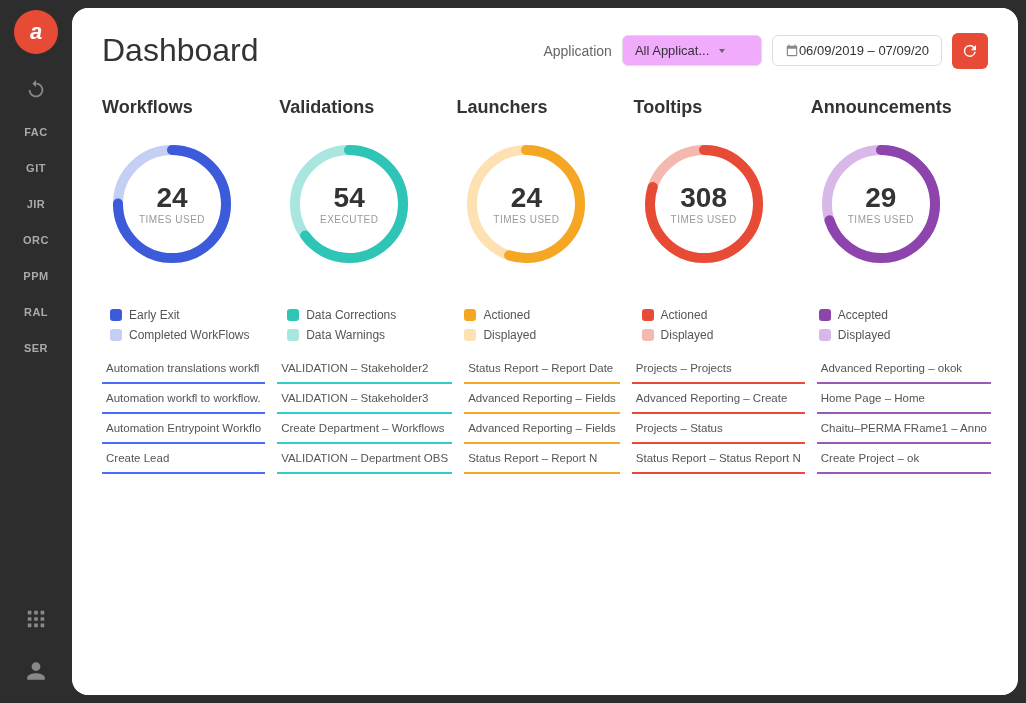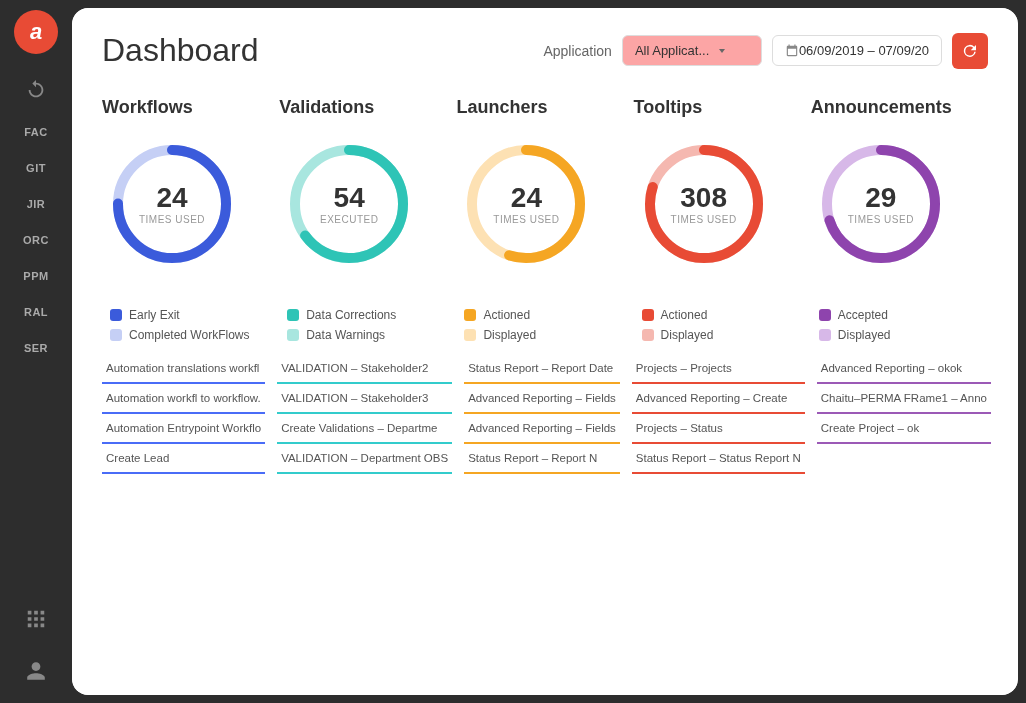--- a/index.html
+++ b/index.html
@@ -18,21 +18,21 @@
 
     
     .main { flex: 1; background: #f0f0f0; border-radius: 16px; margin: 8px 8px 8px 0; overflow: hidden; display: flex; flex-direction: column; }
     .content { background: white; border-radius: 16px; flex: 1; overflow-y: auto; padding: 24px 30px; }
 
     
     .header { display: flex; align-items: center; margin-bottom: 28px; gap: 16px; }
     .header-title { font-size: 32px; font-weight: 300; color: #333; flex: 1; }
     .header-controls { display: flex; align-items: center; gap: 10px; }
     .application-label { color: #666; font-size: 14px; }
-    .app-select { border: 1px solid #ddd; border-radius: 6px; padding: 7px 12px; font-size: 13px; color: #333; background: #fca5a5; cursor: pointer; display: flex; align-items: center; gap: 8px; min-width: 140px; }
+    .app-select { border: 1px solid #ddd; border-radius: 6px; padding: 7px 12px; font-size: 13px; color: #333; background: #f0abfc; cursor: pointer; display: flex; align-items: center; gap: 8px; min-width: 140px; }
     .date-range { border: 1px solid #ddd; border-radius: 6px; padding: 7px 12px; font-size: 13px; color: #333; display: flex; align-items: center; }
     .refresh-btn { width: 36px; height: 36px; background: #e84b35; border-radius: 6px; display: flex; align-items: center; justify-content: center; cursor: pointer; border: none; }
     .refresh-btn svg { fill: white; width: 18px; height: 18px; }
 
     
     .metrics-row { display: flex; gap: 0; margin-bottom: 24px; }
     .metric-col { flex: 1; display: flex; flex-direction: column; }
     .metric-title { font-size: 18px; font-weight: 600; color: #333; margin-bottom: 16px; }
 
     
@@ -235,36 +235,37 @@
     <div id="lists-area" style="display:flex; gap:12px;">
         <div style="flex: 1 1 0%; display: flex; flex-direction: column;">
           <div class="list-item wf-item">Automation translations workfl</div>
           <div class="list-item wf-item">Automation workfl to workflow.</div>
           <div class="list-item wf-item">Automation Entrypoint Workflo</div>
           <div class="list-item wf-item">Create Lead</div>
         </div>
         <div style="flex: 1 1 0%; display: flex; flex-direction: column;">
           <div class="list-item val-item">VALIDATION – Stakeholder2</div>
           <div class="list-item val-item">VALIDATION – Stakeholder3</div>
-          <div class="list-item val-item">Create Validations – Departme</div>
+          <div class="list-item val-item">Create Department – Workflows</div>
           <div class="list-item val-item">VALIDATION – Department OBS</div>
         </div>
         <div style="flex: 1 1 0%; display: flex; flex-direction: column;">
           <div class="list-item launch-item">Status Report – Report Date</div>
           <div class="list-item launch-item">Advanced Reporting – Fields</div>
           <div class="list-item launch-item">Advanced Reporting – Fields</div>
           <div class="list-item launch-item">Status Report – Report N</div>
         </div>
         <div style="flex: 1 1 0%; display: flex; flex-direction: column;">
           <div class="list-item tt-item">Projects – Projects</div>
           <div class="list-item tt-item">Advanced Reporting – Create</div>
           <div class="list-item tt-item">Projects – Status</div>
           <div class="list-item tt-item">Status Report – Status Report N</div>
         </div>
         <div style="flex: 1 1 0%; display: flex; flex-direction: column;">
           <div class="list-item ann-item">Advanced Reporting – okok</div>
+          <div class="list-item ann-item">Home Page – Home</div>
           <div class="list-item ann-item">Chaitu–PERMA FRame1 – Anno</div>
           <div class="list-item ann-item">Create Project – ok</div>
         </div>
       </div>
 
   </div>
 </div>
 
 </body></html>

